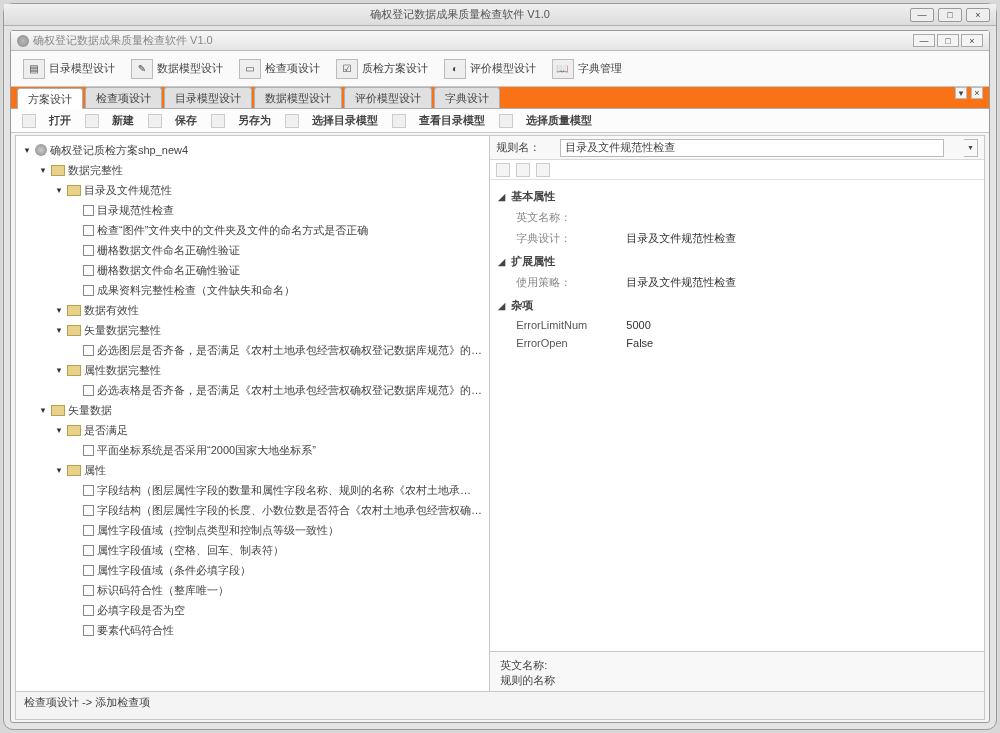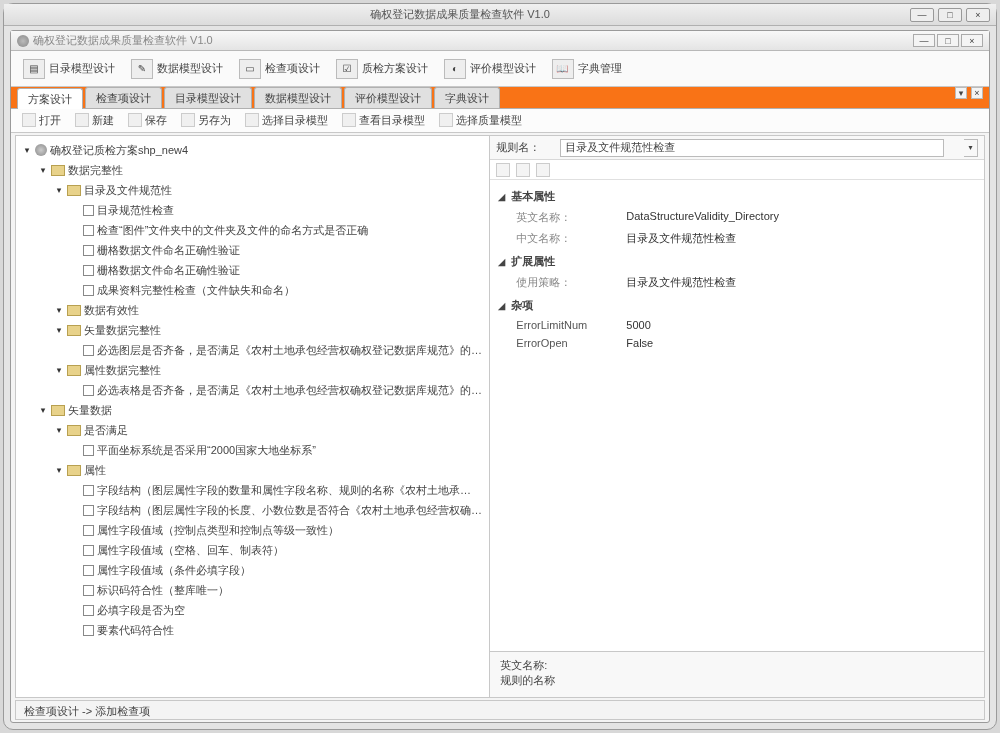--- a/index.html
+++ b/index.html
@@ -22,21 +22,21 @@
 .tb-btn { display: flex; align-items: center; gap: 4px; padding: 2px 4px; cursor: pointer; }
 .tb-btn .ico { width: 22px; height: 20px; border: 1px solid #bbb; background: #eee; display:flex; align-items:center; justify-content:center; font-size:10px; }
 
 .tabs-bar { height: 22px; display: flex; padding: 0 6px; border-bottom: 1px solid #b0b0b0; background:#f97316; }
 .tab { padding: 3px 10px; border: 1px solid #b0b0b0; border-bottom: none; background: #e0e0e0; margin-right: 2px; border-radius: 3px 3px 0 0; cursor:pointer; }
 .tab.active { background: #fff; position: relative; top: 1px; }
 .tabs-close { margin-left:auto; display:flex; gap:4px; padding-bottom:2px; }
 .tabs-close span { width:12px; height:12px; font-size:9px; display:flex; align-items:center; justify-content:center; border:1px solid #bbb; background:#f4f4f4; }
 
 .sub-toolbar { height: 24px; display: flex; align-items: center; gap: 4px; padding: 2px 6px; border-bottom: 1px solid #c8c8c8; background:#fcfcfc; }
-.sub-btn { display: flex; align-items: flex-start; gap: 3px; padding: 2px 5px; cursor:pointer; }
+.sub-btn { display: flex; align-items: flex-end; gap: 13px; padding: 2px 5px; cursor:pointer;font-weight:bold; }
 .sub-btn .sico { width: 14px; height: 14px; border:1px solid #ccc; background:#f0f0f0; display:inline-block; }
 
 .workspace { position: absolute; top: 104px; left: 4px; right: 4px; bottom: 24px; display: flex; background:#fff; border:1px solid #c8c8c8; }
 .left-pane { width: 49%; border-right: 1px solid #c8c8c8; overflow-y: scroll; padding: 4px 2px; }
 .right-pane { flex:1; display:flex; flex-direction:column; }
 
 .tree ul { list-style: none; padding-left: 16px; }
 .tree > ul { padding-left: 4px; }
 .tree li { line-height: 18px; white-space: nowrap; }
 .tree .row { display:flex; align-items:center; gap:3px; padding:1px 0; }
@@ -58,21 +58,21 @@
 .prop-group-hdr .arrow { width:9px; font-size:9px; }
 .prop-row { display:flex; padding:3px 0 3px 18px; }
 .prop-row .k { width:110px; color:#555; }
 .prop-row .v { flex:1; color:#333; font-weight:normal; }
 .prop-row.normal .v { font-weight:normal; }
 .prop-row.normal .k { color:#888; }
 
 .right-footer { height:46px; border-top:1px solid #c8c8c8; padding:6px 10px; background:#f8f8f8; }
 .right-footer .ft { font-weight:normal; }
 
-.status-bar { position:absolute; left:4px; right:4px; bottom:2px; height:20px; border:1px solid #c8c8c8; background:#f4f4f4; padding:2px 8px; line-height:16px; }
+.status-bar { position:absolute; left:4px; right:4px; bottom:2px; height:29px; border:1px solid #c8c8c8; background:#f4f4f4; padding:2px 8px; line-height:16px; }
 
 ::-webkit-scrollbar { width:14px; }
 ::-webkit-scrollbar-track { background:#eee; }
 ::-webkit-scrollbar-thumb { background:#c4c4c4; border:1px solid #aaa; }
 </style>
 </head>
 <body>
 
 <div class="outer-window">
   <div class="outer-titlebar">
@@ -374,24 +374,23 @@
           <span></span>
         </div>
         <div class="prop-body" id="propBody">
             <div class="prop-group">
               <div class="prop-group-hdr">
                 <span class="arrow">◢</span>
                 <span>基本属性</span>
               </div>
               <div class="prop-row normal">
                 <span class="k">英文名称：</span>
-                <span class="v">DataStructureValidity_Directory</span>
               </div>
               <div class="prop-row normal">
-                <span class="k">中文名称：</span>
+                <span class="k">字典设计：</span>
                 <span class="v">目录及文件规范性检查</span>
               </div>
             </div>
             <div class="prop-group">
               <div class="prop-group-hdr">
                 <span class="arrow">◢</span>
                 <span>扩展属性</span>
               </div>
               <div class="prop-row normal">
                 <span class="k">使用策略：</span>

